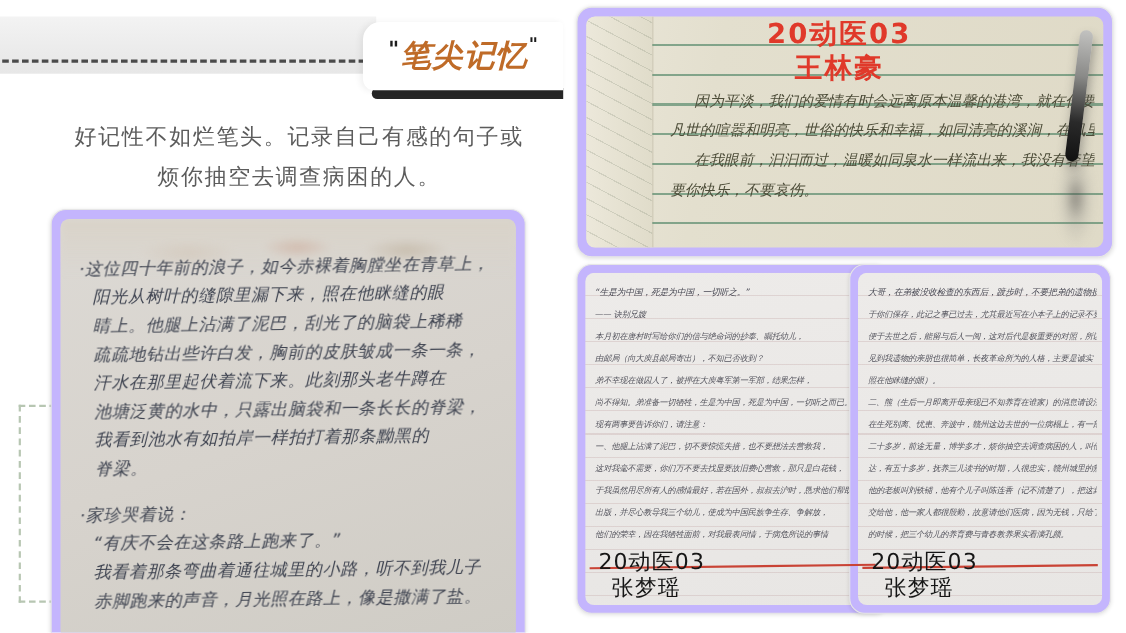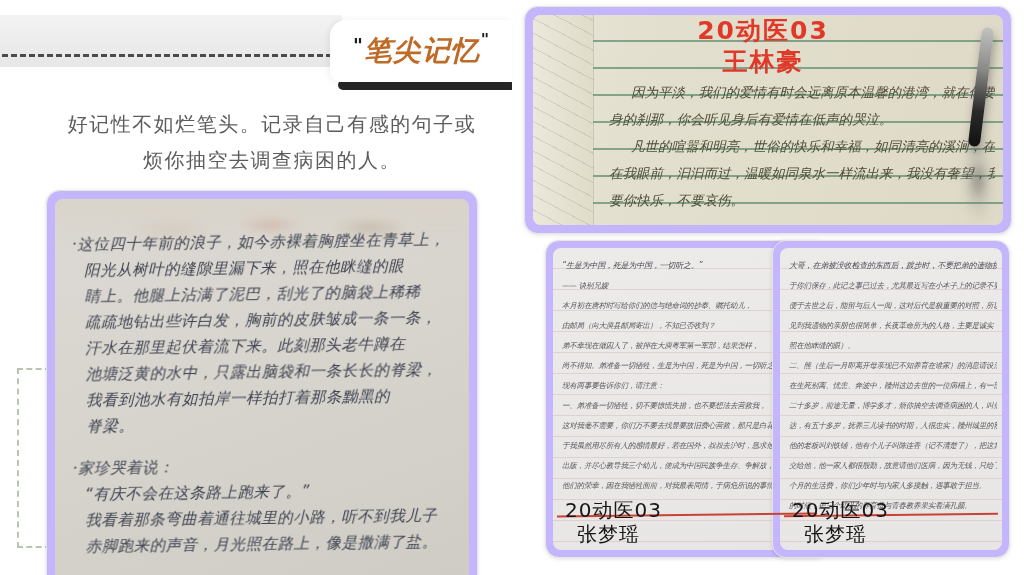--- a/index.html
+++ b/index.html
@@ -68,21 +68,21 @@
   .hw-line-green{font-size:13.5px;line-height:27px;color:#4c4c38;white-space:nowrap;
     overflow:hidden;font-style:italic;filter:blur(0.25px);}
   .hw-line-green:nth-child(1),.hw-line-green:nth-child(3){text-indent:22px;}
   .pen{position:absolute;right:16px;top:12px;width:12px;height:120px;
     background:linear-gradient(180deg,#c2c2c0 0%,#8a8a88 35%,#2a2a2a 70%,#111 100%);
     border-radius:6px;transform:rotate(7deg);box-shadow:2px 6px 10px rgba(70,70,70,0.45);}
   .pen-smudge{position:absolute;right:8px;top:120px;width:34px;height:90px;border-radius:50%;
     background:radial-gradient(closest-side,rgba(60,60,60,0.55),rgba(120,120,120,0.2),transparent);
     filter:blur(4px);}
 
-  .small-card-1{left:524px;top:240px;width:284px;height:318px;padding:7px;margin-left:21px;}
+  .small-card-1{left:524px;top:240px;width:284px;height:318px;padding:7px;}
   .small-card-2{left:772px;top:240px;width:238px;height:318px;padding:7px;}
   .letter-photo{position:relative;width:100%;height:100%;border-radius:8px;overflow:hidden;
     background:
       repeating-linear-gradient(180deg,transparent 0 20px,rgba(190,158,158,0.30) 20px 21px),
       linear-gradient(170deg,#edebe9 0%,#e8e6e4 100%);}
   .hw-dense{position:absolute;left:9px;right:5px;top:8px;}
   .hw-line-dense{font-size:7.5px;line-height:20px;color:#55555e;white-space:nowrap;
     overflow:hidden;filter:blur(0.35px);font-style:italic;letter-spacing:-0.2px;}
   .hw-line-dense:first-child{font-size:8px;color:#4a4a55;}
   .red-underline{position:absolute;left:4px;right:4px;top:266px;height:2px;
@@ -140,42 +140,41 @@
     <div class="photo-card top-card">
       <div class="notebook-photo">
         <div class="notebook-edge"></div>
         <div class="ruled-area">
           <div class="red-label">
             <div>20动医03</div>
             <div>王林豪</div>
           </div>
           <div class="hw-block-green">
               <div class="hw-line-green">因为平淡，我们的爱情有时会远离原本温馨的港湾，就在你要转</div>
-              <div class="hw-line-green">身的刹那，你会听见身后有爱情在低声的哭泣。</div>
               <div class="hw-line-green">凡世的喧嚣和明亮，世俗的快乐和幸福，如同清亮的溪涧，在风里，</div>
               <div class="hw-line-green">在我眼前，汩汩而过，温暖如同泉水一样流出来，我没有奢望，我只</div>
               <div class="hw-line-green">要你快乐，不要哀伤。</div>
             </div>
         </div>
         <div class="pen-smudge"></div>
         <div class="pen"></div>
       </div>
     </div>
 
     <div class="photo-card small-card-1">
       <div class="letter-photo">
         <div class="hw-dense">
             <div class="hw-line-dense">“生是为中国，死是为中国，一切听之。”</div>
             <div class="hw-line-dense">—— 诀别兄嫂</div>
             <div class="hw-line-dense">本月初在唐村时写给你们的信与绝命词的抄奉、嘱托幼儿，</div>
             <div class="hw-line-dense">由邮局（向大庾县邮局寄出），不知已否收到？</div>
             <div class="hw-line-dense">弟不幸现在做囚人了，被押在大庾粤军第一军部，结果怎样，</div>
             <div class="hw-line-dense">尚不得知。弟准备一切牺牲，生是为中国，死是为中国，一切听之而已。</div>
             <div class="hw-line-dense">现有两事要告诉你们，请注意：</div>
-            <div class="hw-line-dense">一、弟准备一切牺牲，切不要惊慌失措，也不要想法去营救我，</div>
+            <div class="hw-line-dense">一、他腿上沾满了泥巴，切不要惊慌失措，也不要想法去营救我，</div>
             <div class="hw-line-dense">这对我毫不需要，你们万不要去找显要故旧费心营救，那只是白花钱，</div>
             <div class="hw-line-dense">于我虽然用尽所有人的感情最好，若在国外，叔叔去沪时，恳求他们帮助</div>
             <div class="hw-line-dense">出版，并尽心教导我三个幼儿，使成为中国民族争生存、争解放，</div>
             <div class="hw-line-dense">他们的荣幸，因在我牺牲面前，对我最表同情，于病危所说的事情</div>
           </div>
         <div class="red-underline"></div>
         <div class="black-label">
           <div>20动医03</div>
           <div class="indent">张梦瑶</div>
         </div>
@@ -189,21 +188,20 @@
             <div class="hw-line-dense">于你们保存，此记之事已过去，尤其最近写在小本子上的记录不要轻易翻动，</div>
             <div class="hw-line-dense">便于去世之后，能留与后人一阅，这对后代是极重要的对照，所以</div>
             <div class="hw-line-dense">见到我遗物的亲朋也很简单，长夜革命所为的人格，主要是诚实（能通晓的人</div>
             <div class="hw-line-dense">照在他眯缝的眼）。</div>
             <div class="hw-line-dense">二、熊（生后一月即离开母亲现已不知养育在谁家）的消息请设法打听，</div>
             <div class="hw-line-dense">在生死别离、忧患、奔波中，赣州这边去世的一位病榻上，有一部分人悲痛，</div>
             <div class="hw-line-dense">二十多岁，前途无量，博学多才，烦你抽空去调查病困的人，叫他安宁，</div>
             <div class="hw-line-dense">达，有五十多岁，抚养三儿读书的时期，人很忠实，赣州城里的熟人都认识他，</div>
             <div class="hw-line-dense">他的老板叫刘铁铺，他有个儿子叫陈连香（记不清楚了），把这封信</div>
             <div class="hw-line-dense">交给他，他一家人都很殷勤，故意请他们医病，因为无钱，只给了几</div>
-            <div class="hw-line-dense">个月的生活费，你们少年时与内家人多接触，遇事敢于担当。</div>
             <div class="hw-line-dense">的时候，把三个幼儿的养育费与青春教养果实看满孔颜。</div>
           </div>
         <div class="red-underline"></div>
         <div class="black-label">
           <div>20动医03</div>
           <div class="indent">张梦瑶</div>
         </div>
       </div>
     </div>
   </div>

